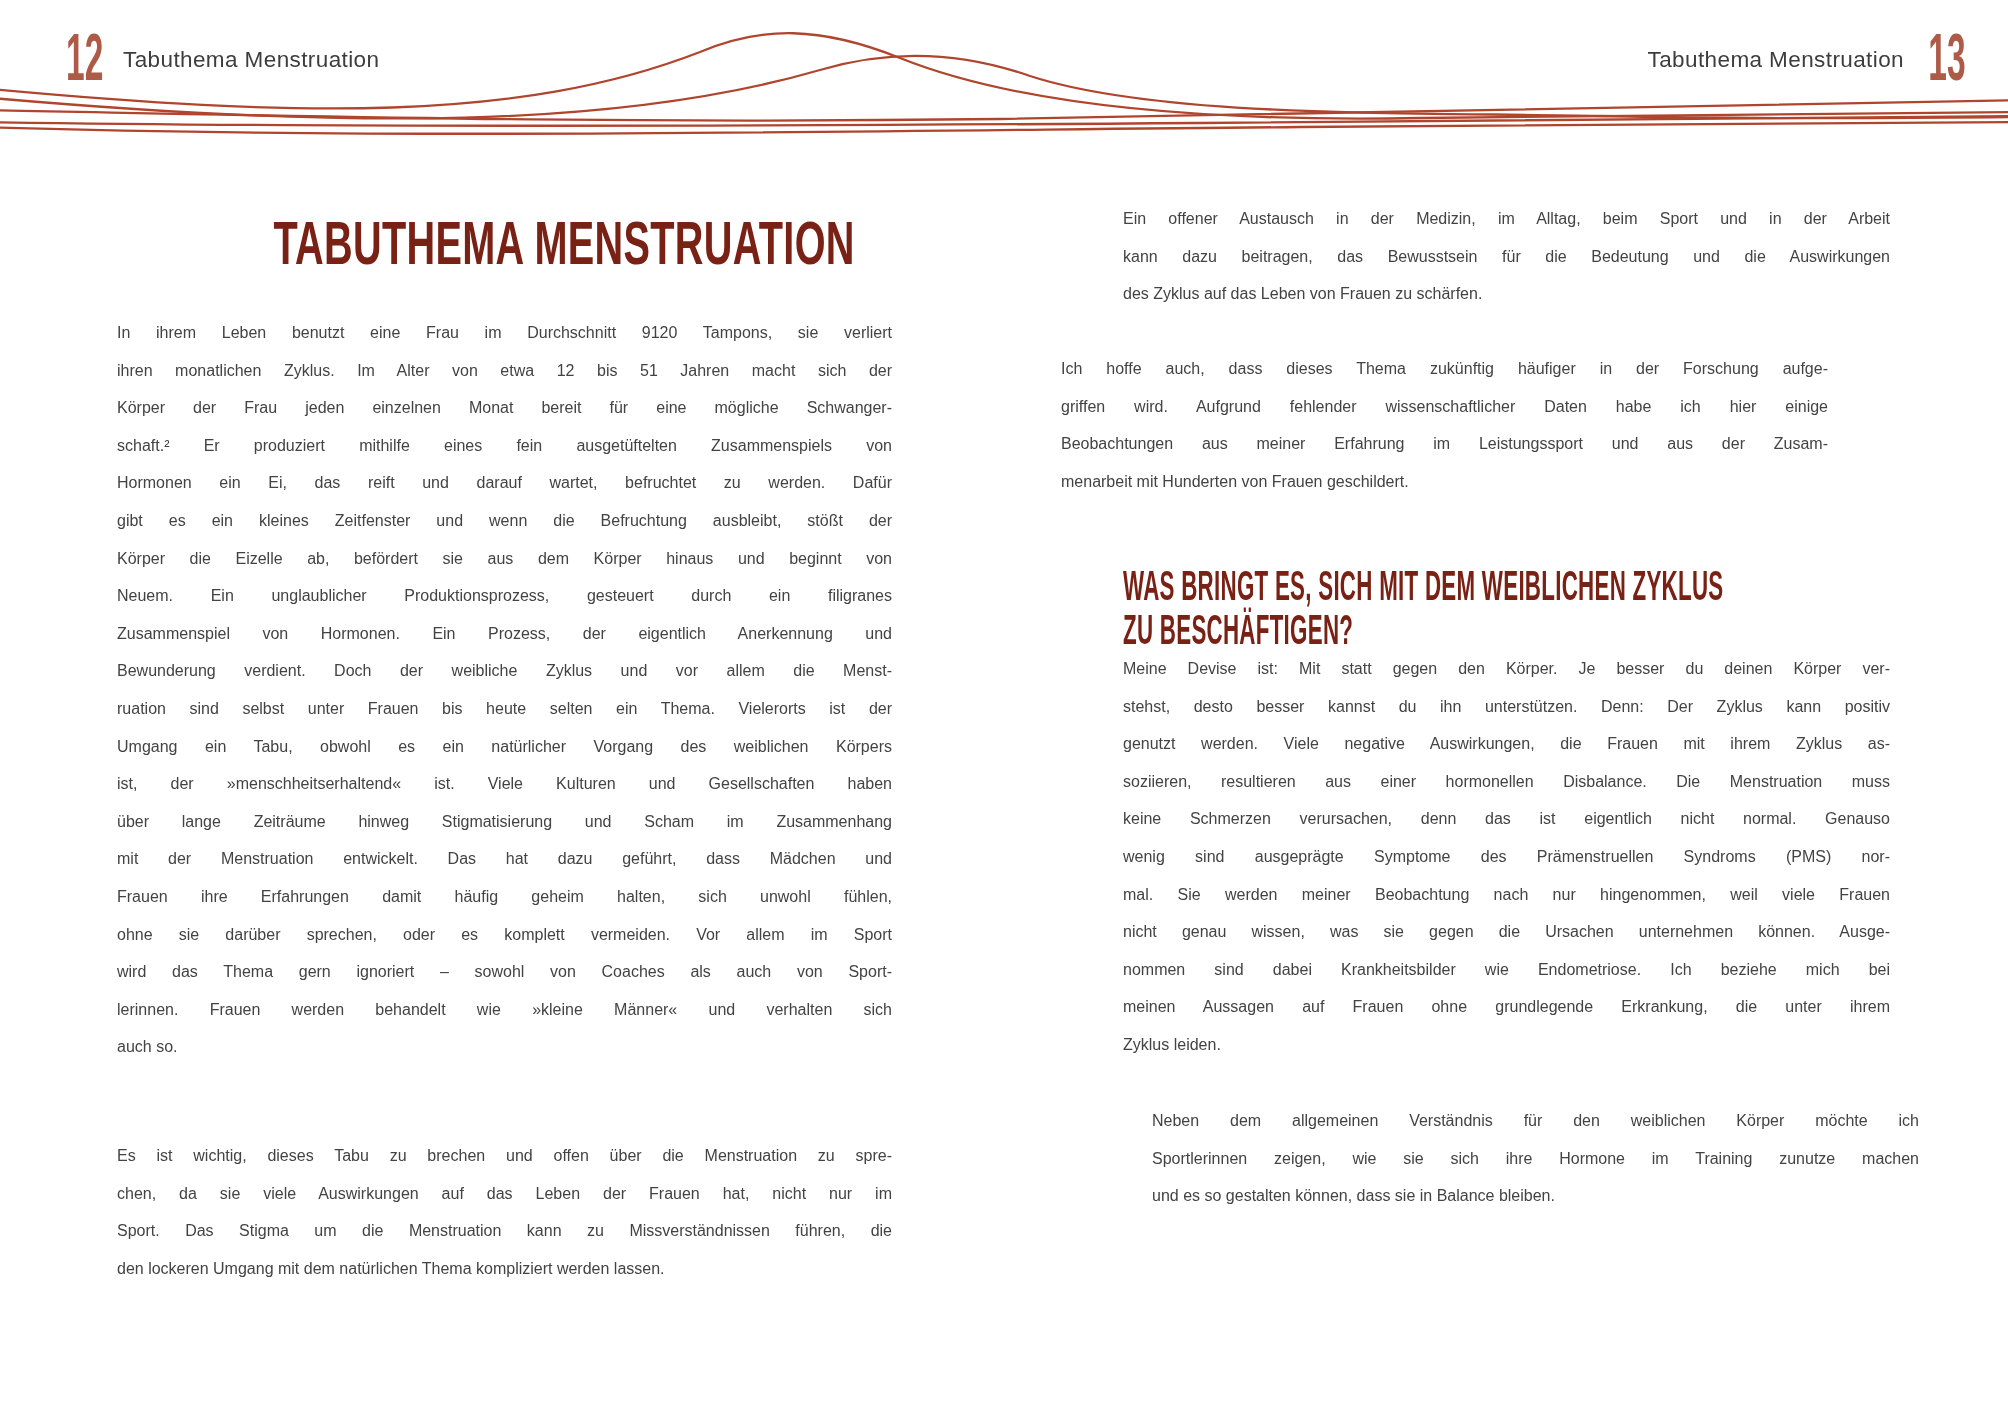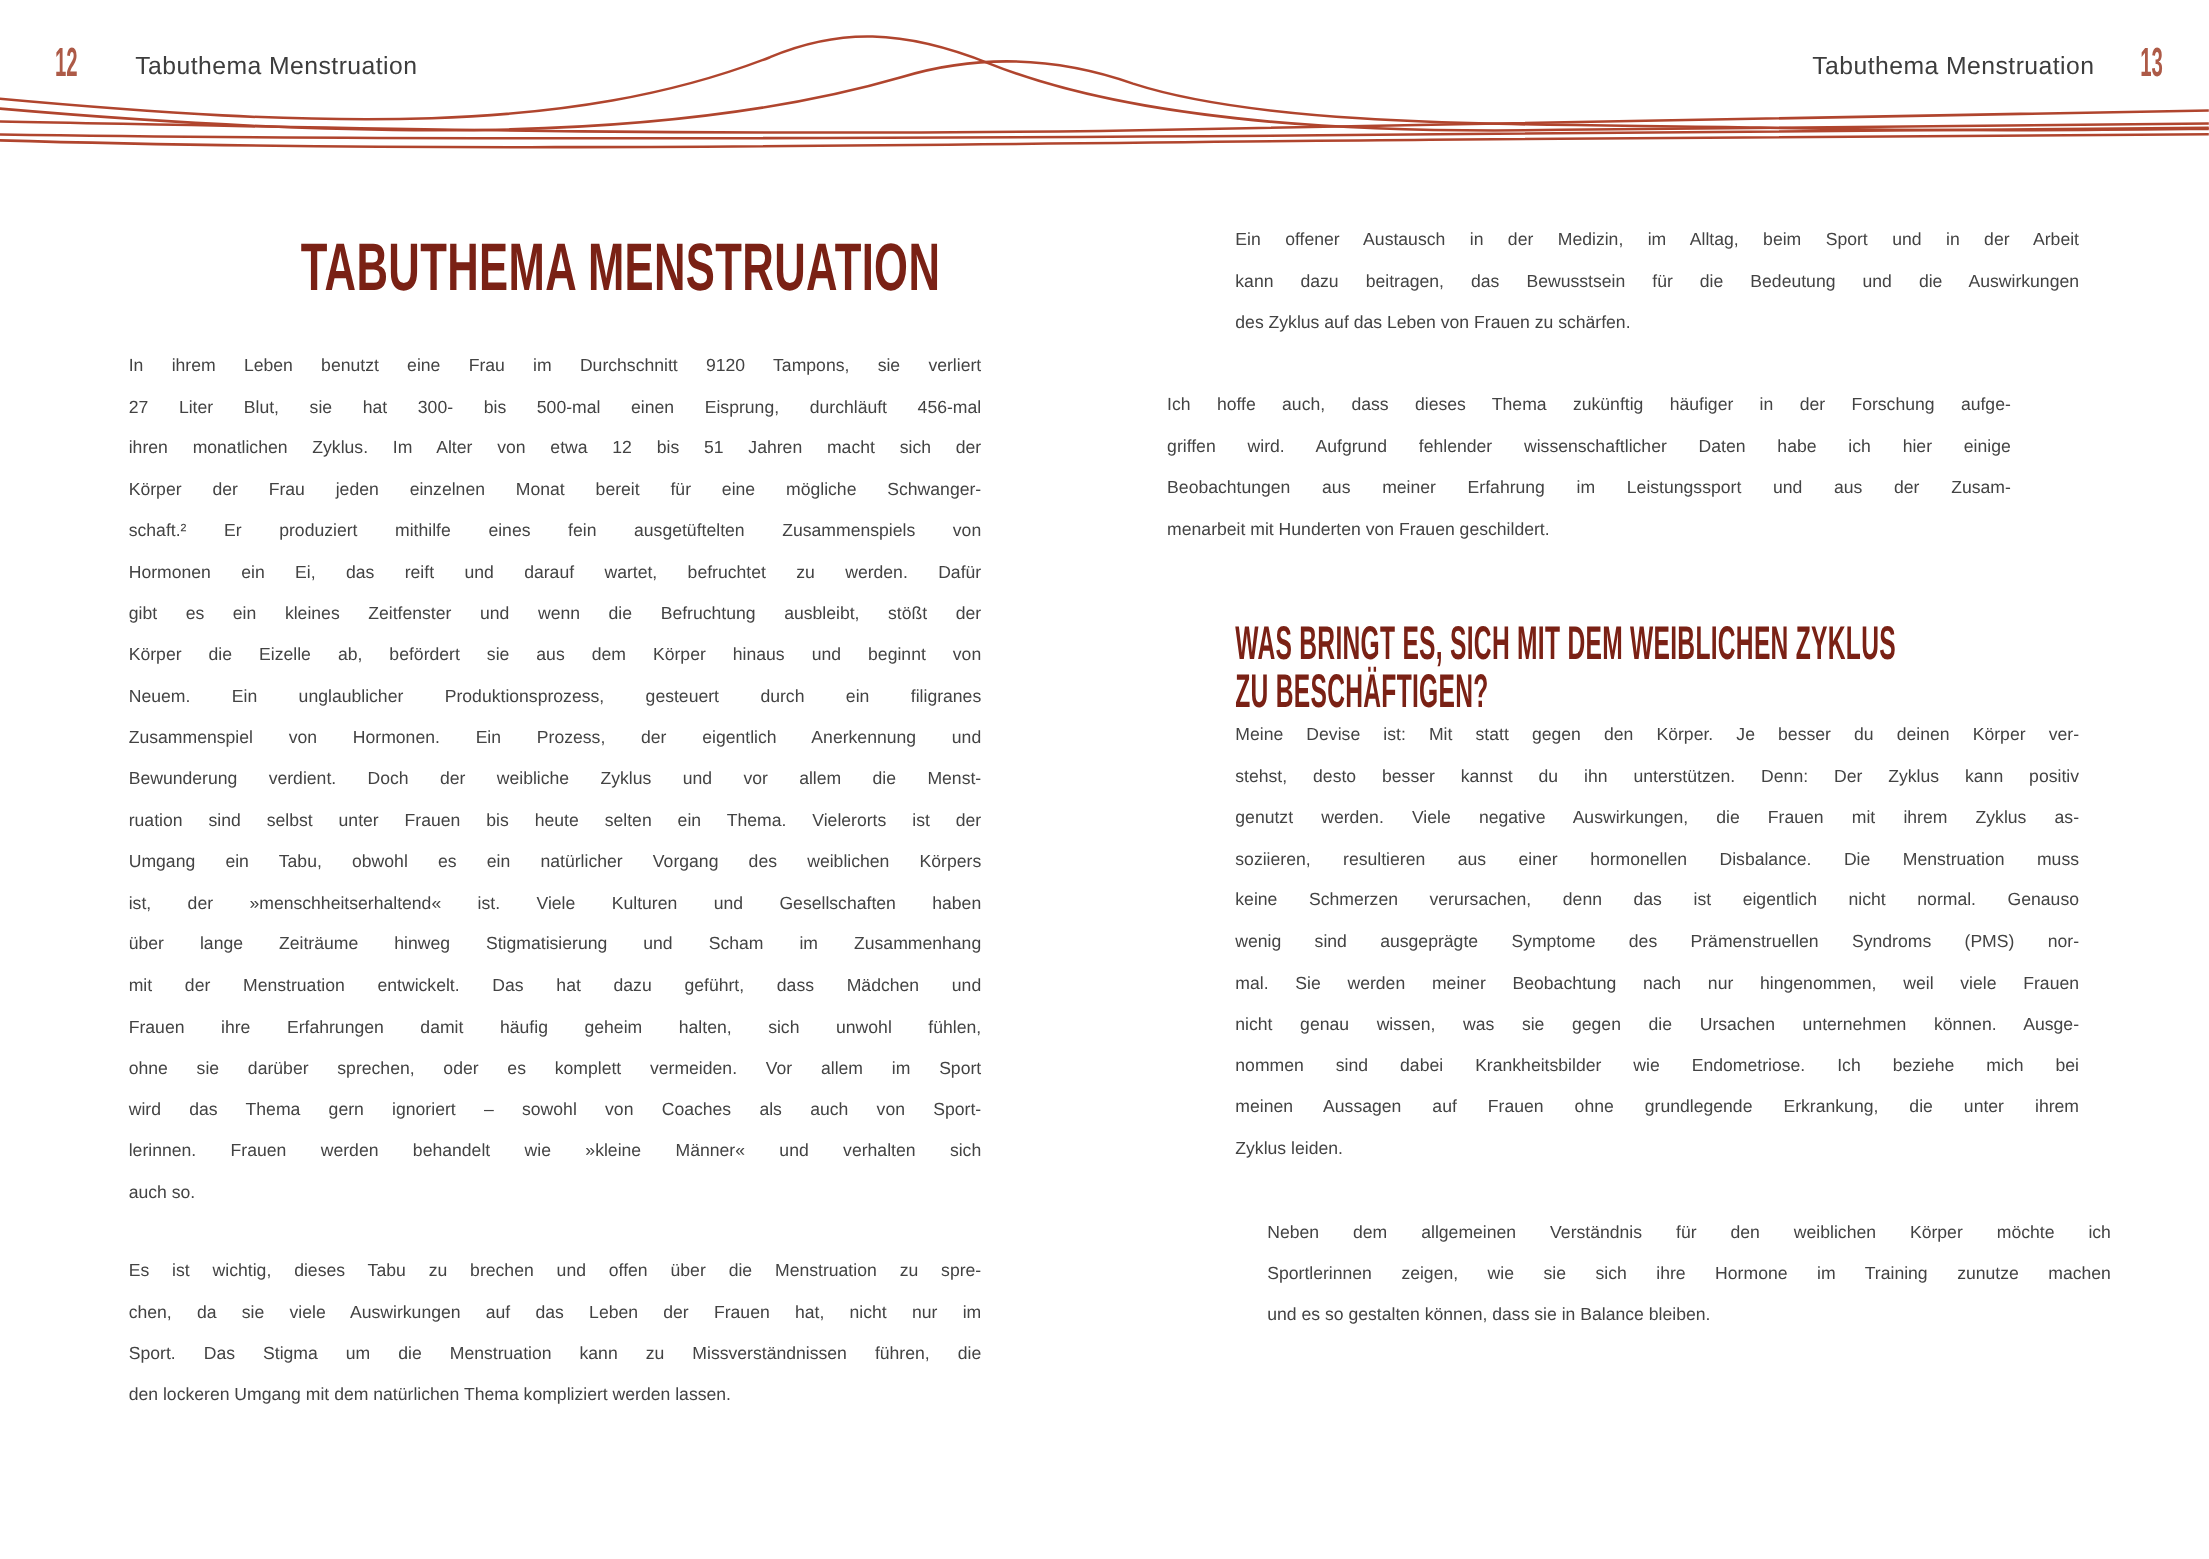--- a/index.html
+++ b/index.html
@@ -17,23 +17,24 @@
     width:2008px;height:1417px;
     overflow:hidden;
     font-family:"Liberation Sans", sans-serif;
     color:var(--body_text);
   }
   .waves{position:absolute;left:0;top:0;width:2008px;height:170px;}
   .waves path{fill:none;stroke:var(--rust);stroke-width:2.3;}
 
   .pagenum{
     position:absolute;
-    font-size:37px;font-weight:700;line-height:53px;
+    font-size:67px;font-weight:700;line-height:53px;
     color:var(--page_number);
     white-space:nowrap;
+    margin-left:16px;
   }
   .pagenum .sq{display:inline-block;transform:scaleX(0.5);}
   #pagenum-left{left:50px;top:30px;}
   #pagenum-left .sq{transform-origin:0 50%;}
   #pagenum-right{right:42px;top:30px;text-align:right;}
   #pagenum-right .sq{transform-origin:100% 50%;}
 
   .runner{
     position:absolute;top:47px;
     font-size:22.5px;line-height:26px;
@@ -98,21 +99,20 @@
 <div class="pagenum" id="pagenum-right">
   <span class="sq">13</span>
 </div>
 
 <h1 class="doc-title">
   <span class="sq">TABUTHEMA MENSTRUATION</span>
 </h1>
 
 <div class="para" id="left-para-1">
     <div class="tline">In ihrem Leben benutzt eine Frau im Durchschnitt 9120 Tampons, sie verliert</div>
-    <div class="tline">27 Liter Blut, sie hat 300- bis 500-mal einen Eisprung, durchläuft 456-mal</div>
     <div class="tline">ihren monatlichen Zyklus. Im Alter von etwa 12 bis 51 Jahren macht sich der</div>
     <div class="tline">Körper der Frau jeden einzelnen Monat bereit für eine mögliche Schwanger-</div>
     <div class="tline">schaft.² Er produziert mithilfe eines fein ausgetüftelten Zusammenspiels von</div>
     <div class="tline">Hormonen ein Ei, das reift und darauf wartet, befruchtet zu werden. Dafür</div>
     <div class="tline">gibt es ein kleines Zeitfenster und wenn die Befruchtung ausbleibt, stößt der</div>
     <div class="tline">Körper die Eizelle ab, befördert sie aus dem Körper hinaus und beginnt von</div>
     <div class="tline">Neuem. Ein unglaublicher Produktionsprozess, gesteuert durch ein filigranes</div>
     <div class="tline">Zusammenspiel von Hormonen. Ein Prozess, der eigentlich Anerkennung und</div>
     <div class="tline">Bewunderung verdient. Doch der weibliche Zyklus und vor allem die Menst-</div>
     <div class="tline">ruation sind selbst unter Frauen bis heute selten ein Thema. Vielerorts ist der</div>

